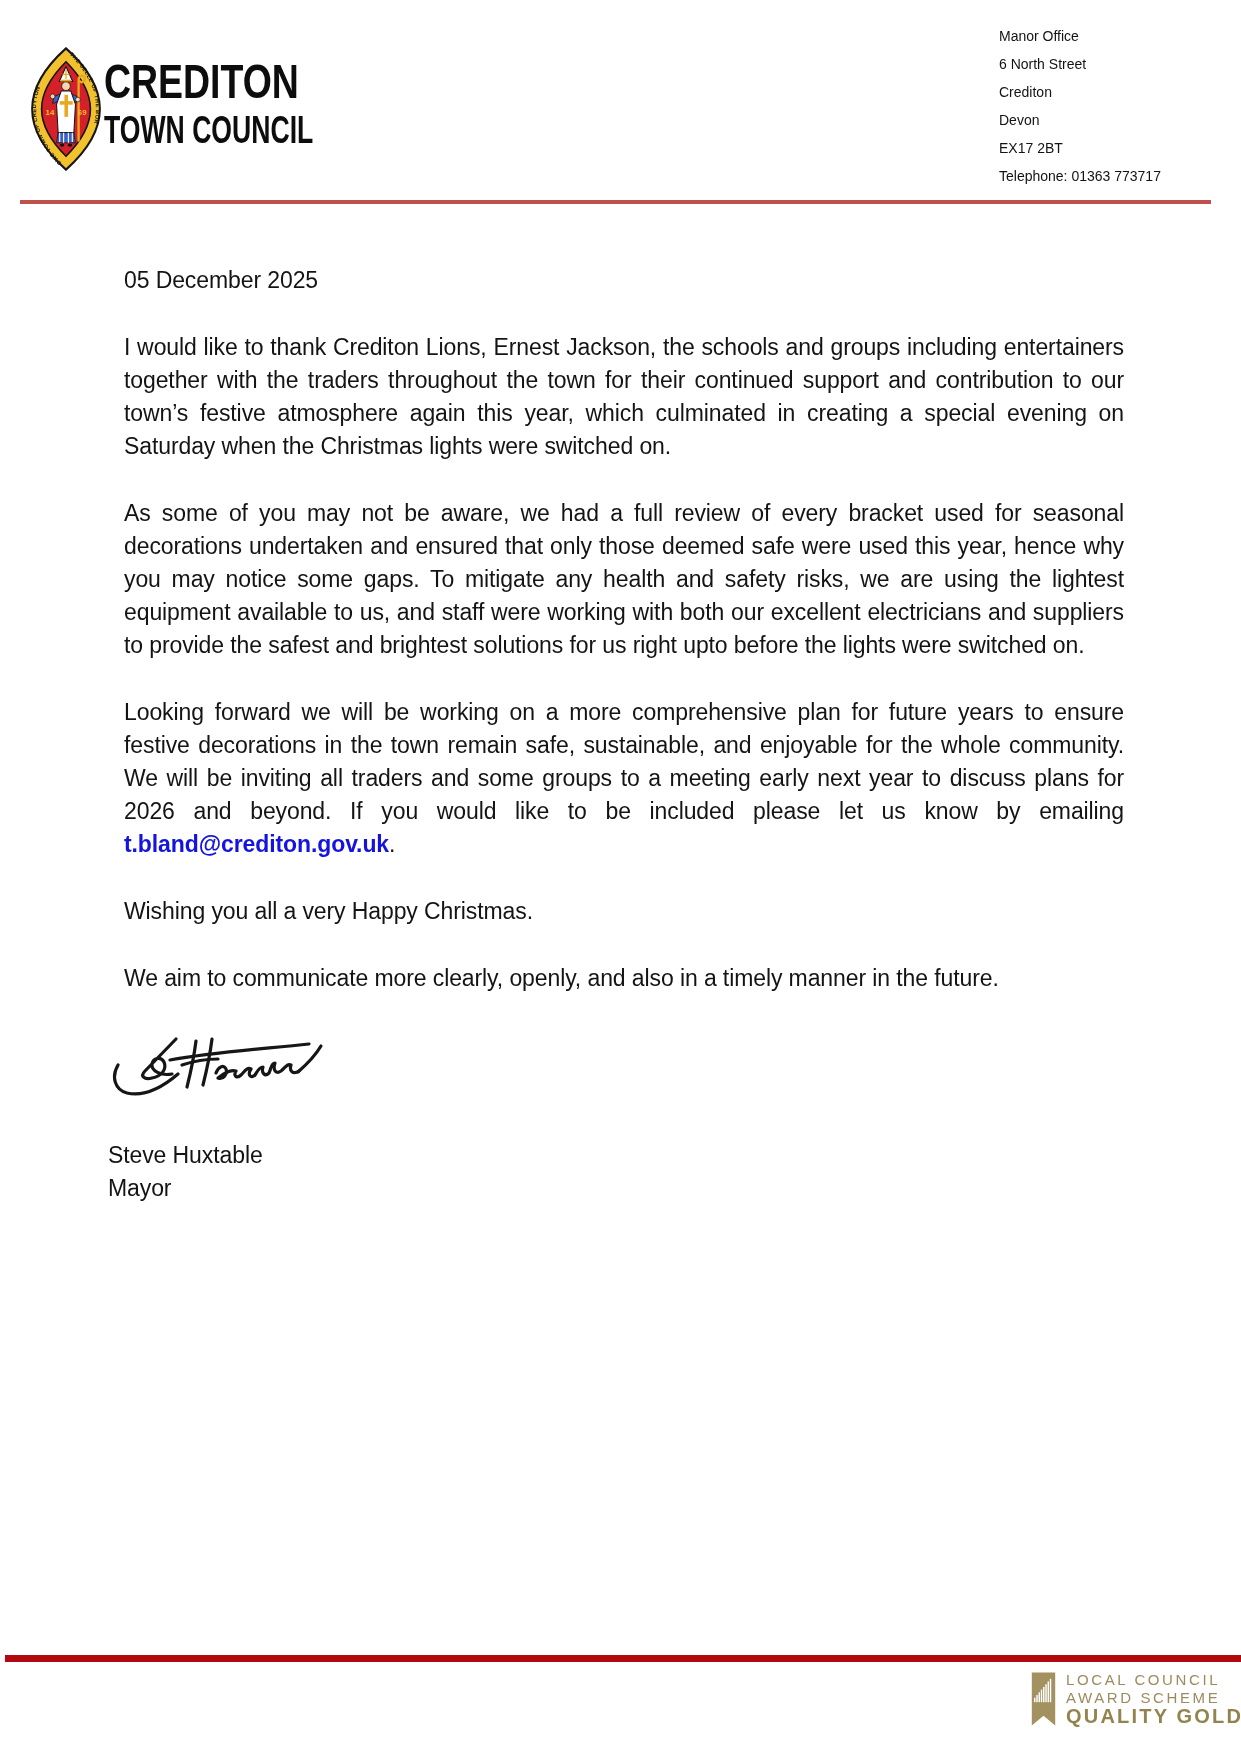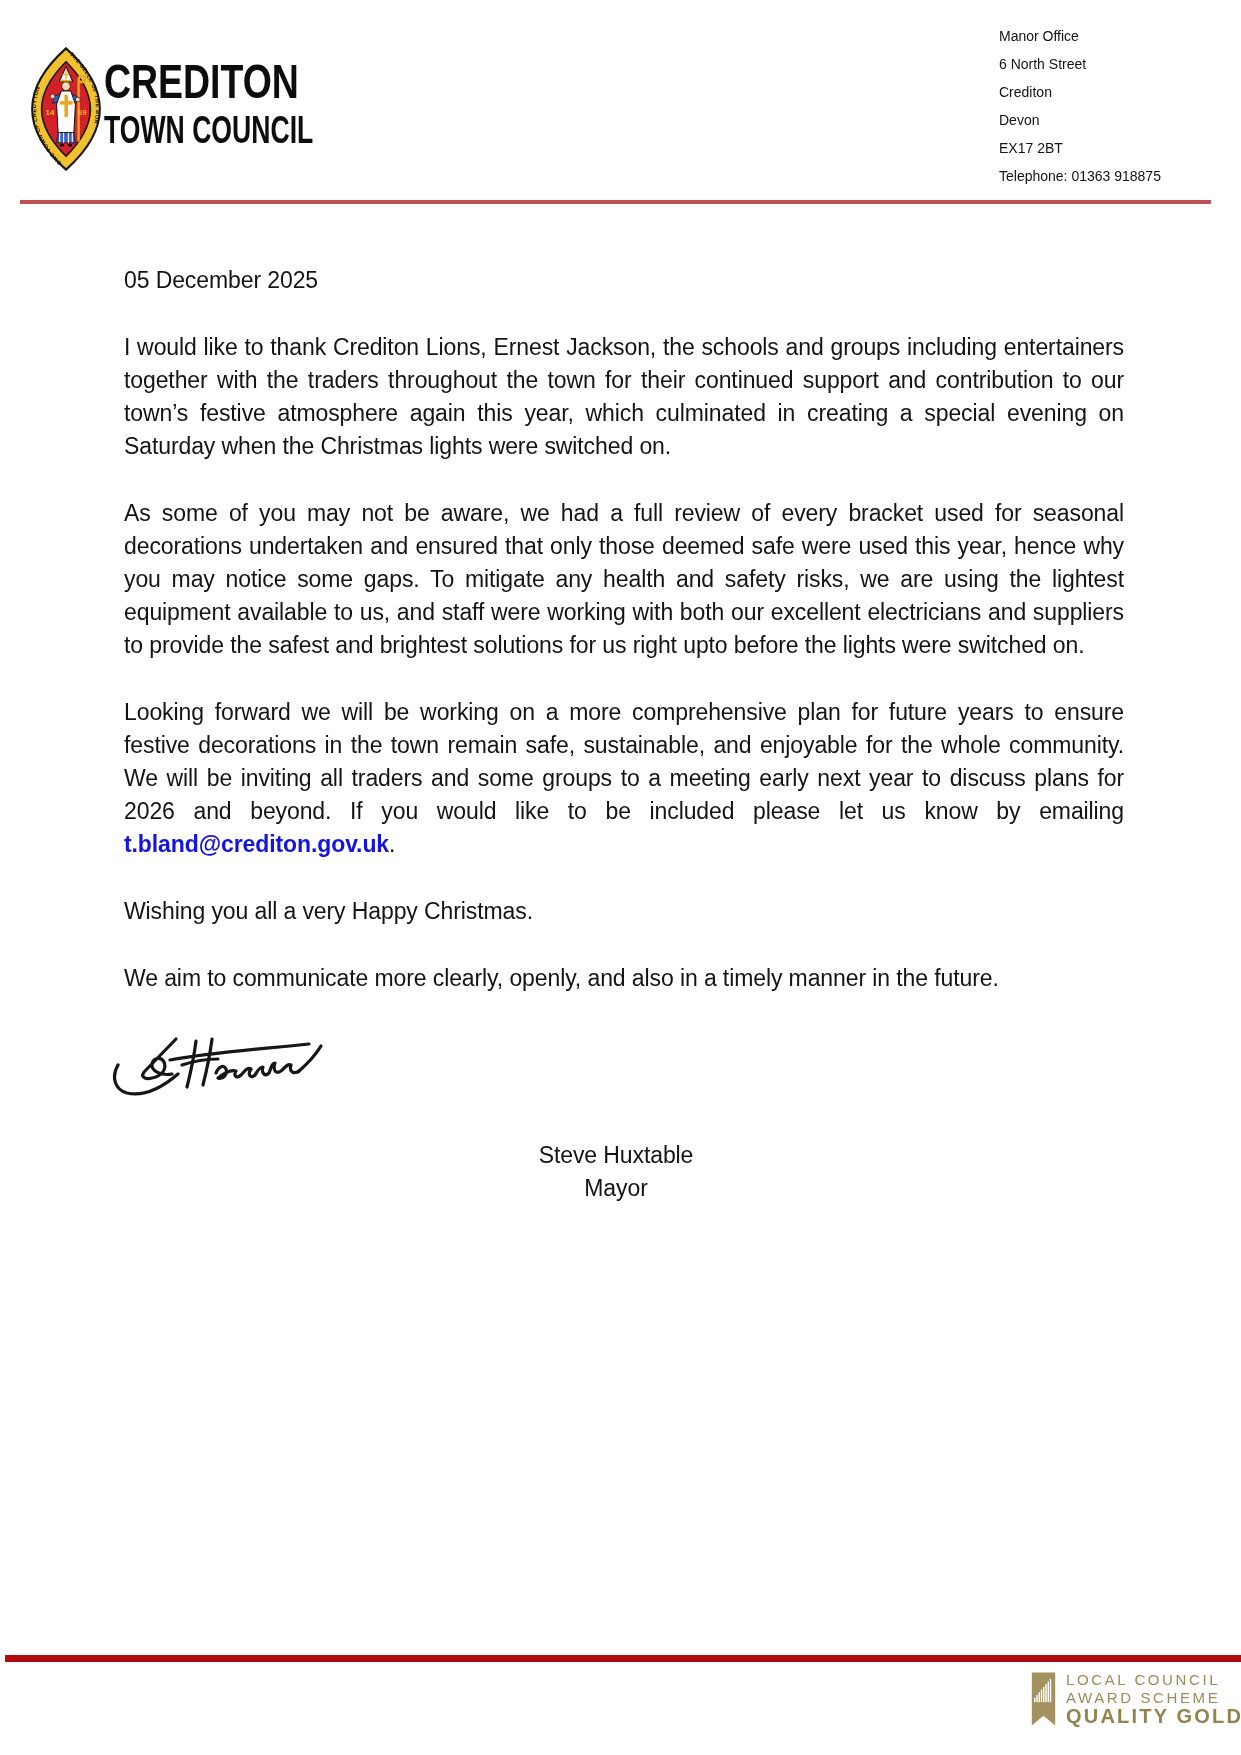--- a/index.html
+++ b/index.html
@@ -34,21 +34,21 @@
   
   .letter{
     position:absolute;left:108px;top:264px;width:1016px;
     font-size:23px;line-height:33px;letter-spacing:-0.1px;color:#141414;
   }
   .letter p{margin:0 0 34px 16px;}
   .subject{font-weight:bold;}
   .justify{text-align:justify;}
   a.email{color:#1414E0;text-decoration:none;cursor:pointer;font-weight:bold;}
   .signature{display:block;margin:16px 0 30px 4px;}
-  .signoff{margin:0 !important;line-height:33px;text-align:center;}
+  .signoff{margin:0 !important;line-height:33px;}
   
   .footer-rule{
     position:absolute;left:5px;top:1655px;width:1236px;height:7px;
     background:#B00A10;
   }
   .award{
     position:absolute;left:1030px;top:1671px;
     display:flex;align-items:flex-start;gap:9px;
   }
   .award-text{color:#9C8B5E;font-size:15px;line-height:18px;letter-spacing:2.6px;white-space:nowrap;}
@@ -112,21 +112,21 @@
     <div class="org1">CREDITON</div>
     <div class="org2">TOWN COUNCIL</div>
   </div>
 
   <div class="address">
     <div>Manor Office</div>
     <div>6 North Street</div>
     <div>Crediton</div>
     <div>Devon</div>
     <div>EX17 2BT</div>
-    <div>Telephone: 01363 918875</div>
+    <div>Telephone: 01363 773717</div>
   </div>
 
   <div class="header-rule"></div>
 
   <div class="letter">
     <p class="date">05 December 2025</p>
 
     <p class="justify">I would like to thank Crediton Lions, Ernest Jackson, the schools and groups including entertainers together with the traders throughout the town for their continued support and contribution to our town’s festive atmosphere again this year, which culminated in creating a special evening on Saturday when the Christmas lights were switched on.</p>
     <p class="justify">As some of you may not be aware, we had a full review of every bracket used for seasonal decorations undertaken and ensured that only those deemed safe were used this year, hence why you may notice some gaps. To mitigate any health and safety risks, we are using the lightest equipment available to us, and staff were working with both our excellent electricians and suppliers to provide the safest and brightest solutions for us right upto before the lights were switched on.</p>
 

